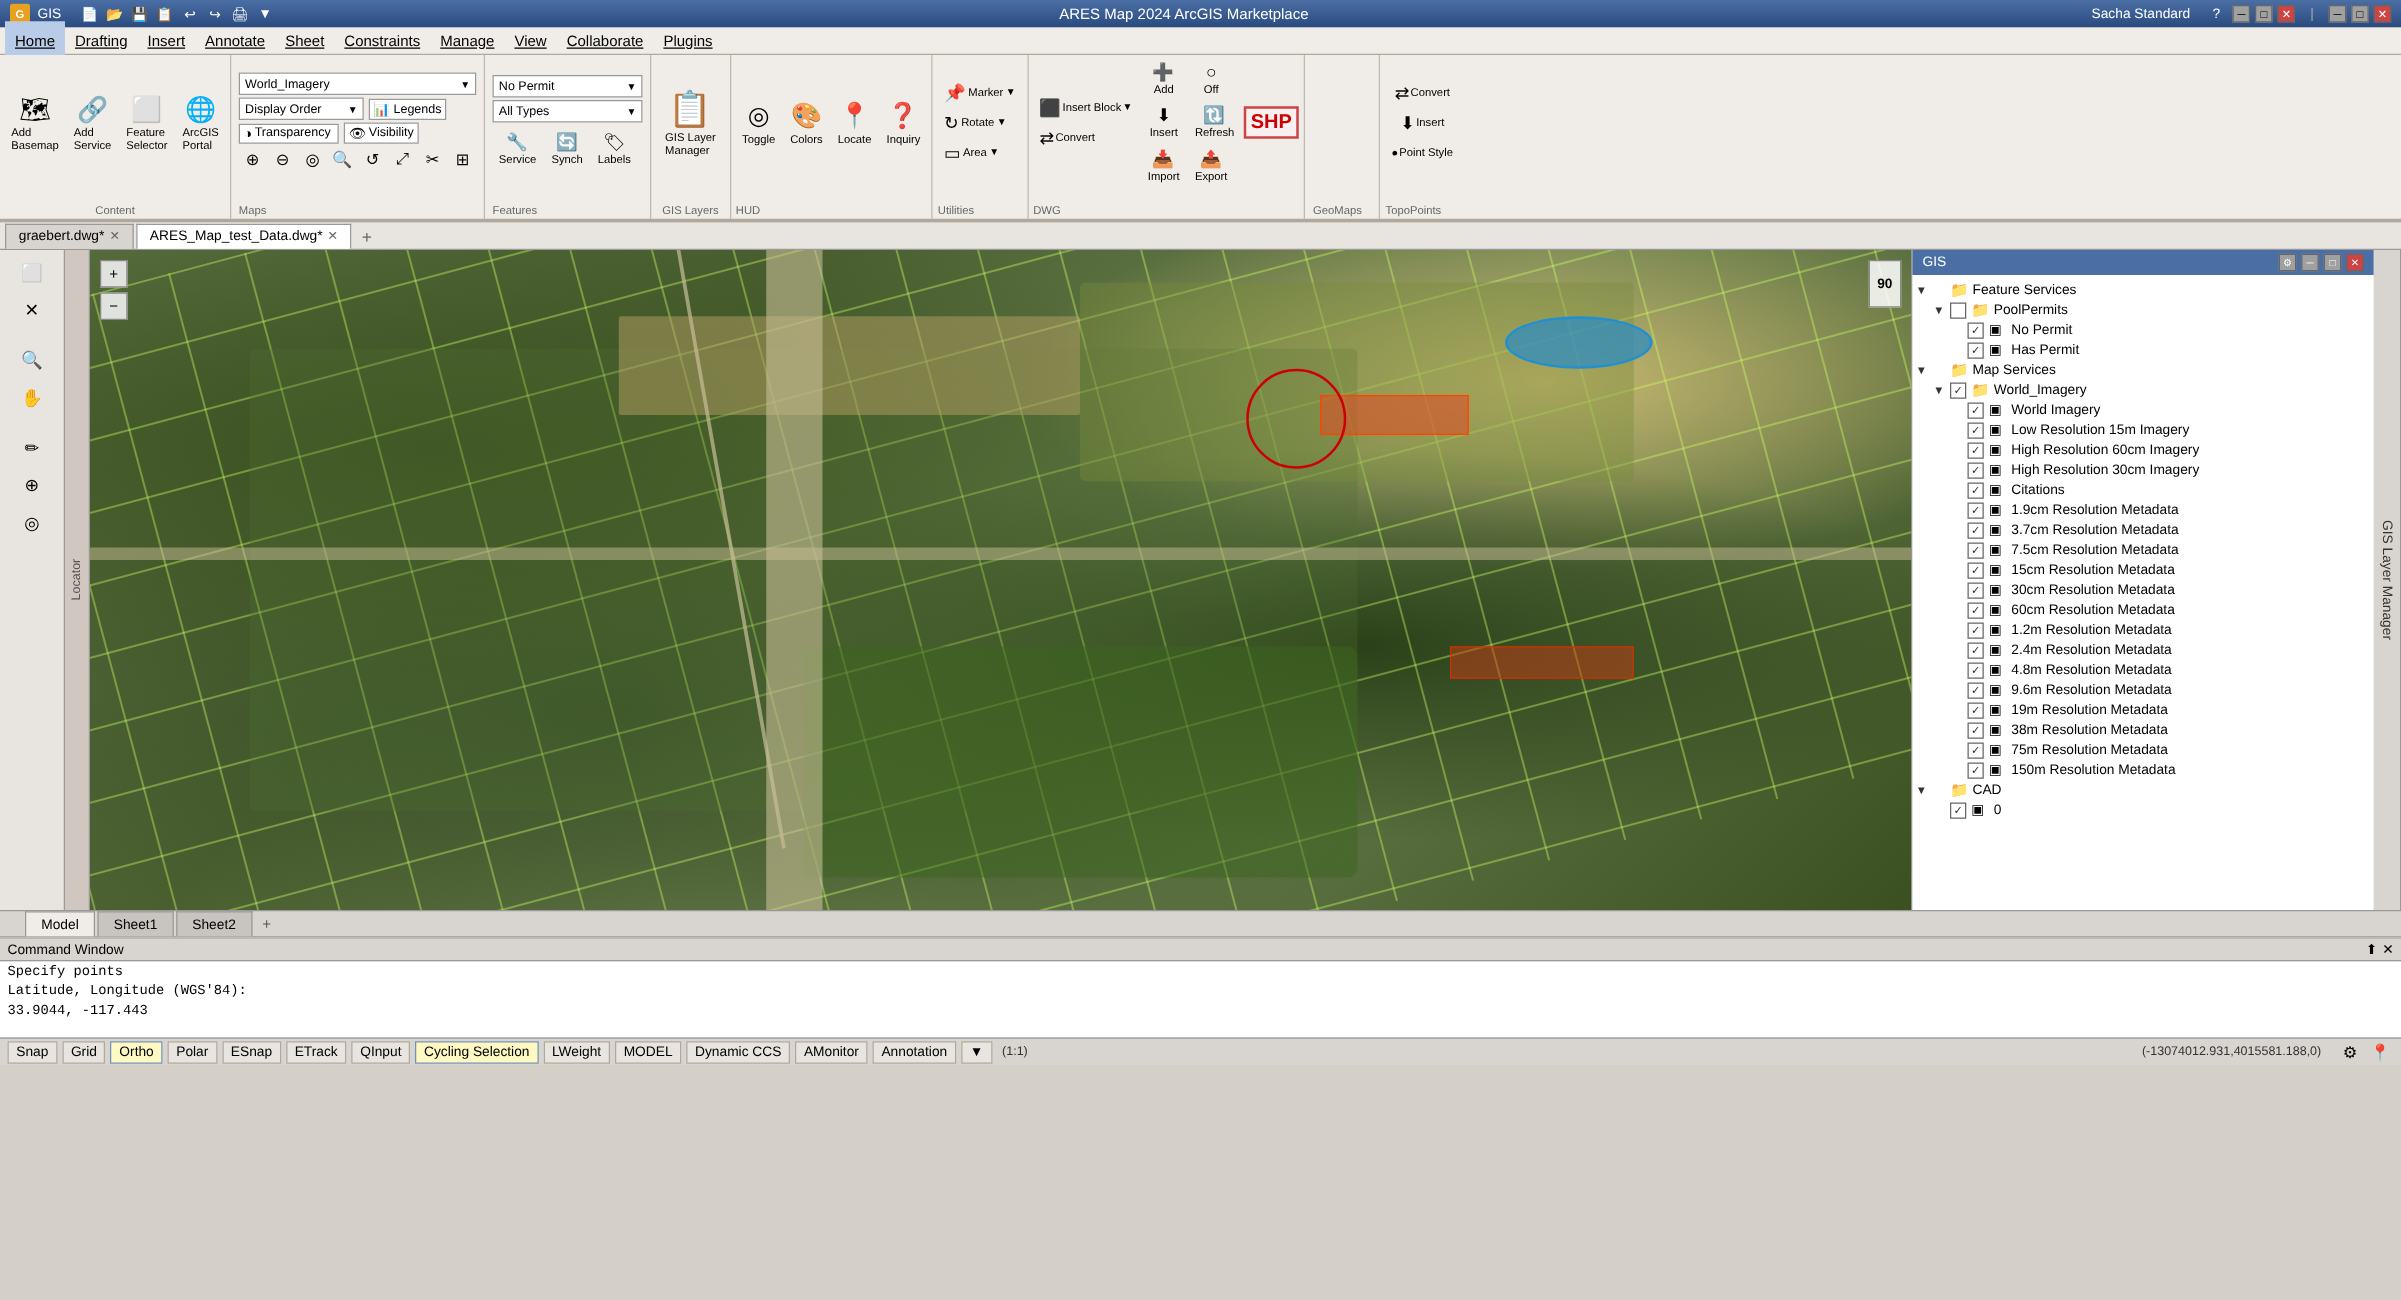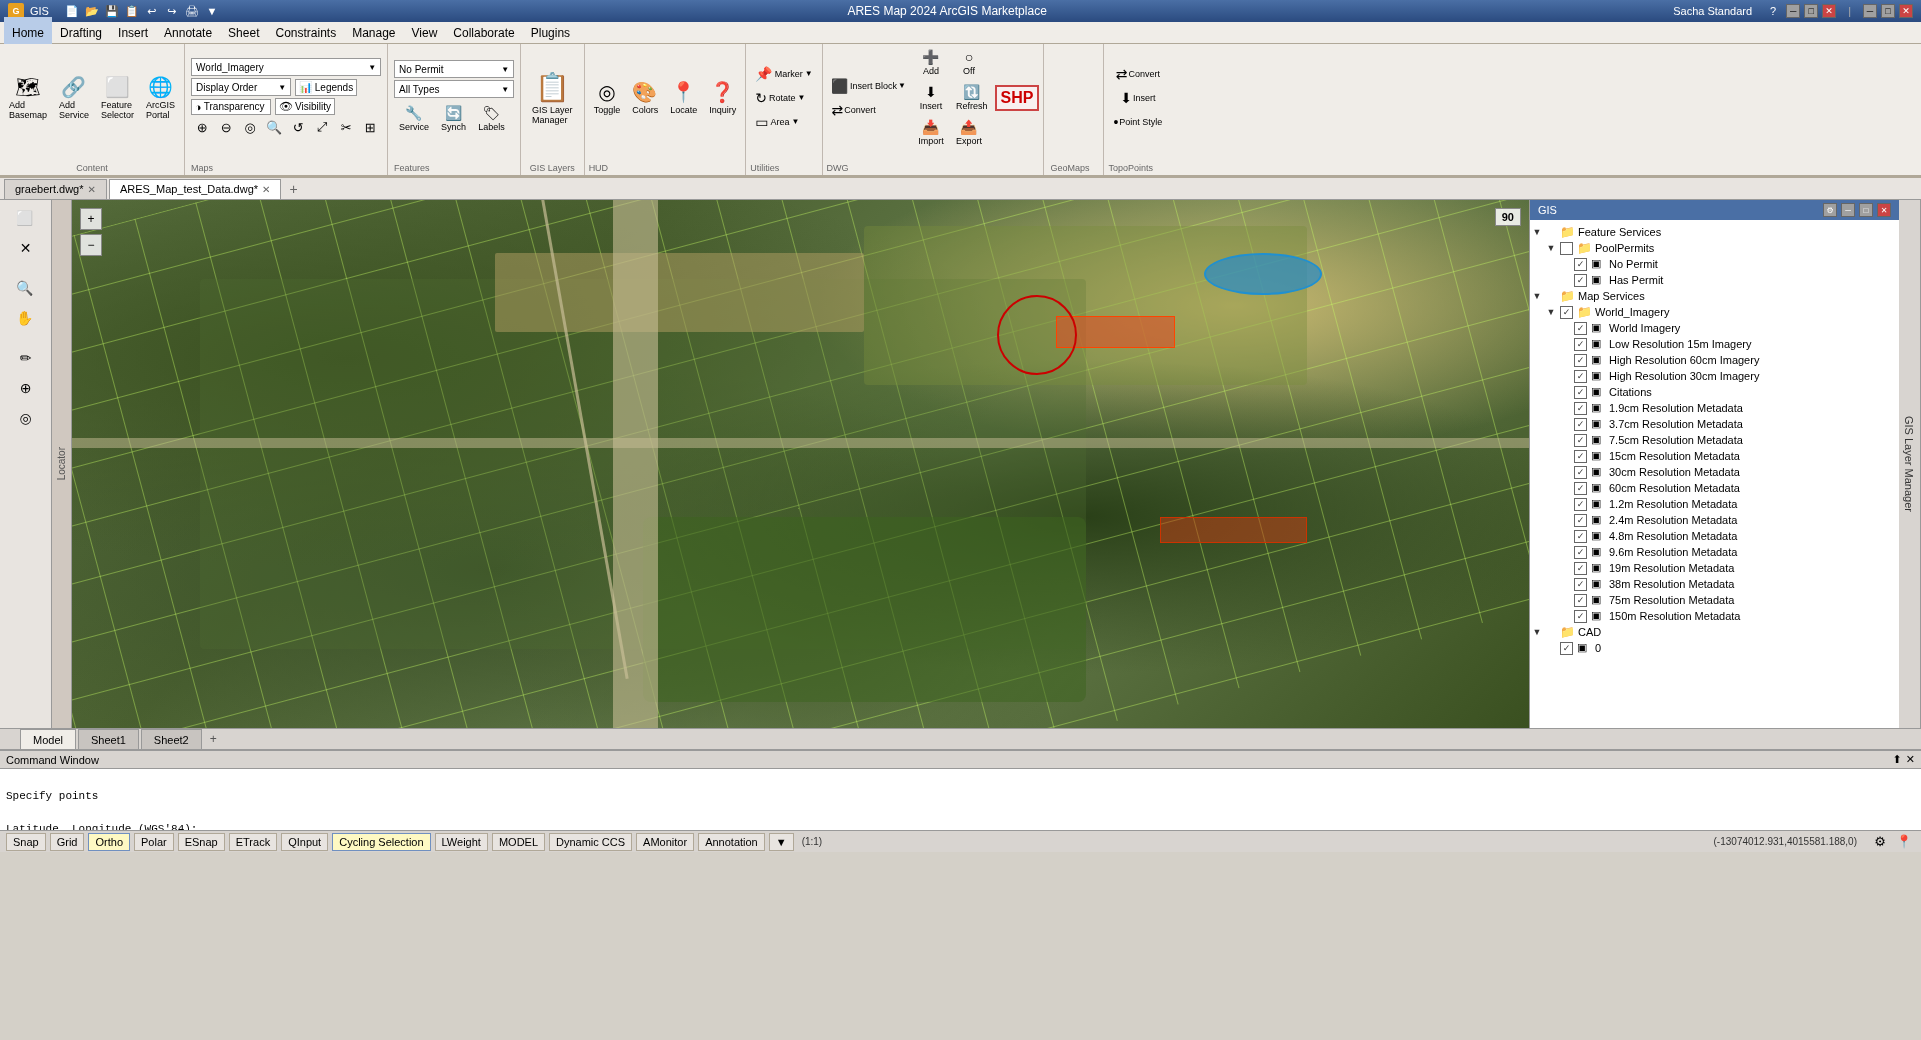--- a/index.html
+++ b/index.html
@@ -24,21 +24,21 @@
     
     #menubar {
       height: 22px;
       background: #f0ede8;
       display: flex; align-items: center;
       border-bottom: 1px solid #b0a898;
       padding: 0 4px;
     }
     .menu-item {
       padding: 2px 8px; font-size: 12px; cursor: pointer;
-      height: 32px; display: flex; align-items: center;
+      height: 32px; display: flex; align-items: center; text-decoration: underline;
     }
     .menu-item.active { background: #b8cce8; }
 
     
     #toolbar {
       background: #f0ede8;
       border-bottom: 2px solid #b0a898;
       display: flex;
       flex-direction: column;
     }
@@ -88,21 +88,21 @@
 
     
     #map-container {
       flex: 1; position: relative; overflow: hidden; background: #5a7040;
     }
 
     
     #scale-box {
       position: absolute; top: 8px; right: 8px;
       background: rgba(255,255,255,0.85); border: 1px solid #888;
-      padding: 2px 6px; font-size: 11px; font-weight: bold;
+      padding: 12px 6px; font-size: 11px; font-weight: bold;
     }
 
     
     #locator-strip {
       position: absolute; left: 0; bottom: 0; top: 0;
       width: 20px; background: #d0c8c0;
       display: flex; align-items: center; justify-content: center;
       border-right: 1px solid #999;
     }
     #locator-text {
@@ -188,21 +188,21 @@
     }
     #command-header {
       height: 18px; background: #d8d4d0;
       display: flex; align-items: center; justify-content: space-between;
       padding: 0 6px; font-size: 11px; border-bottom: 1px solid #999;
     }
     #command-content {
       padding: 2px 6px; font-size: 11px; font-family: 'Courier New', monospace;
       flex: 1; overflow: hidden;
     }
-    .cmd-line { line-height: 1.4; margin-top: 18px; }
+    .cmd-line { line-height: 1.4; }
 
     
     #statusbar {
       height: 22px; background: #d8d4d0;
       display: flex; align-items: center;
       border-top: 1px solid #999;
       padding: 0 6px; gap: 4px; font-size: 11px;
     }
     .status-item {
       padding: 0 6px; height: 18px; display: flex; align-items: center;

